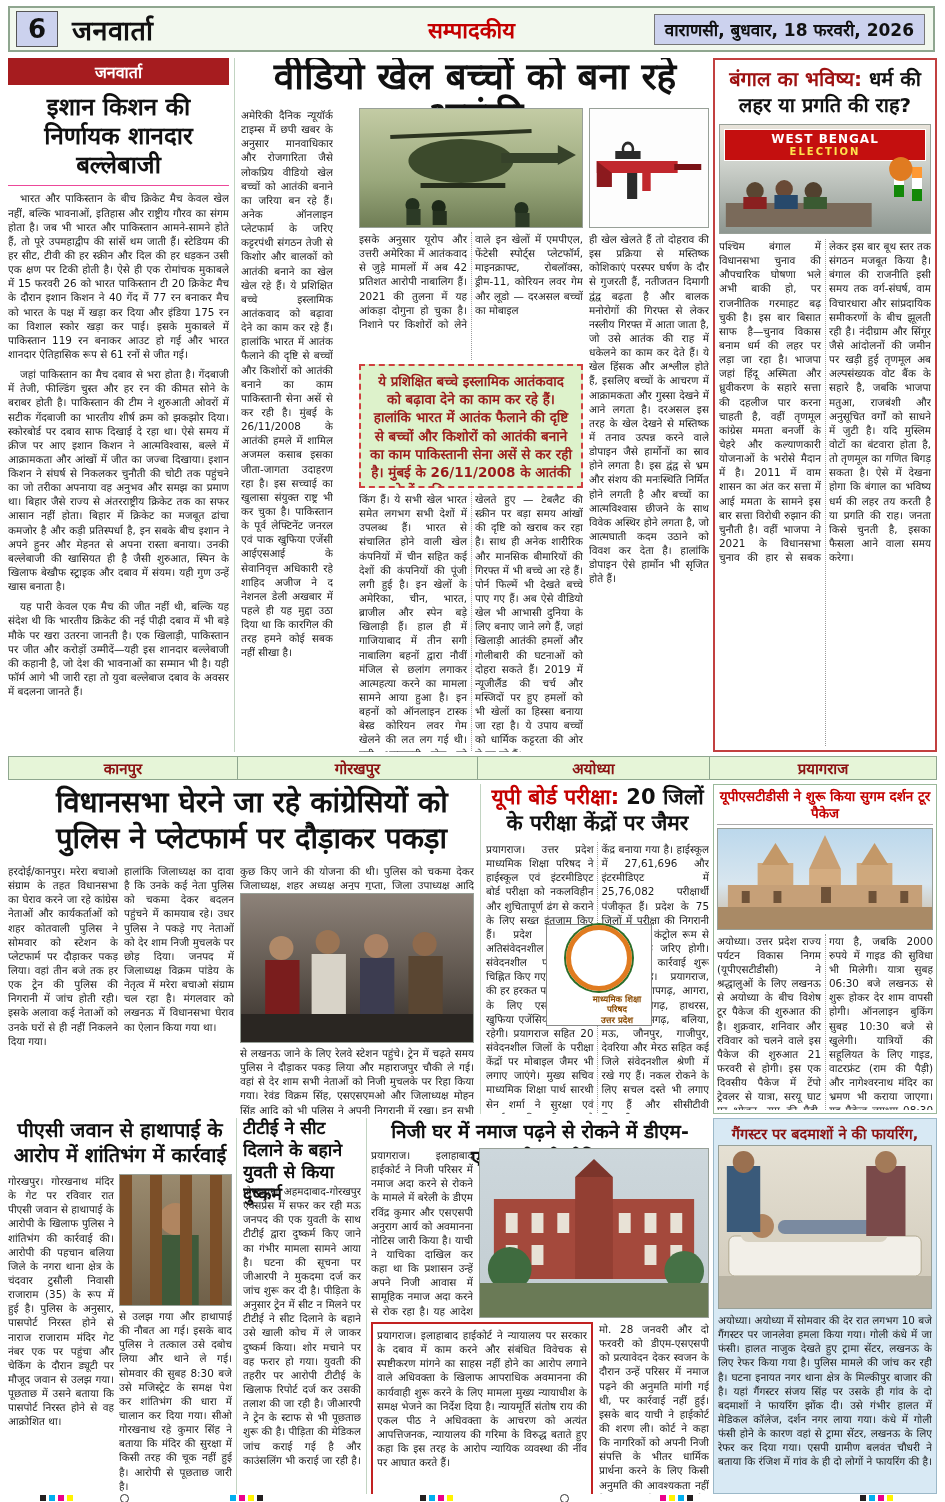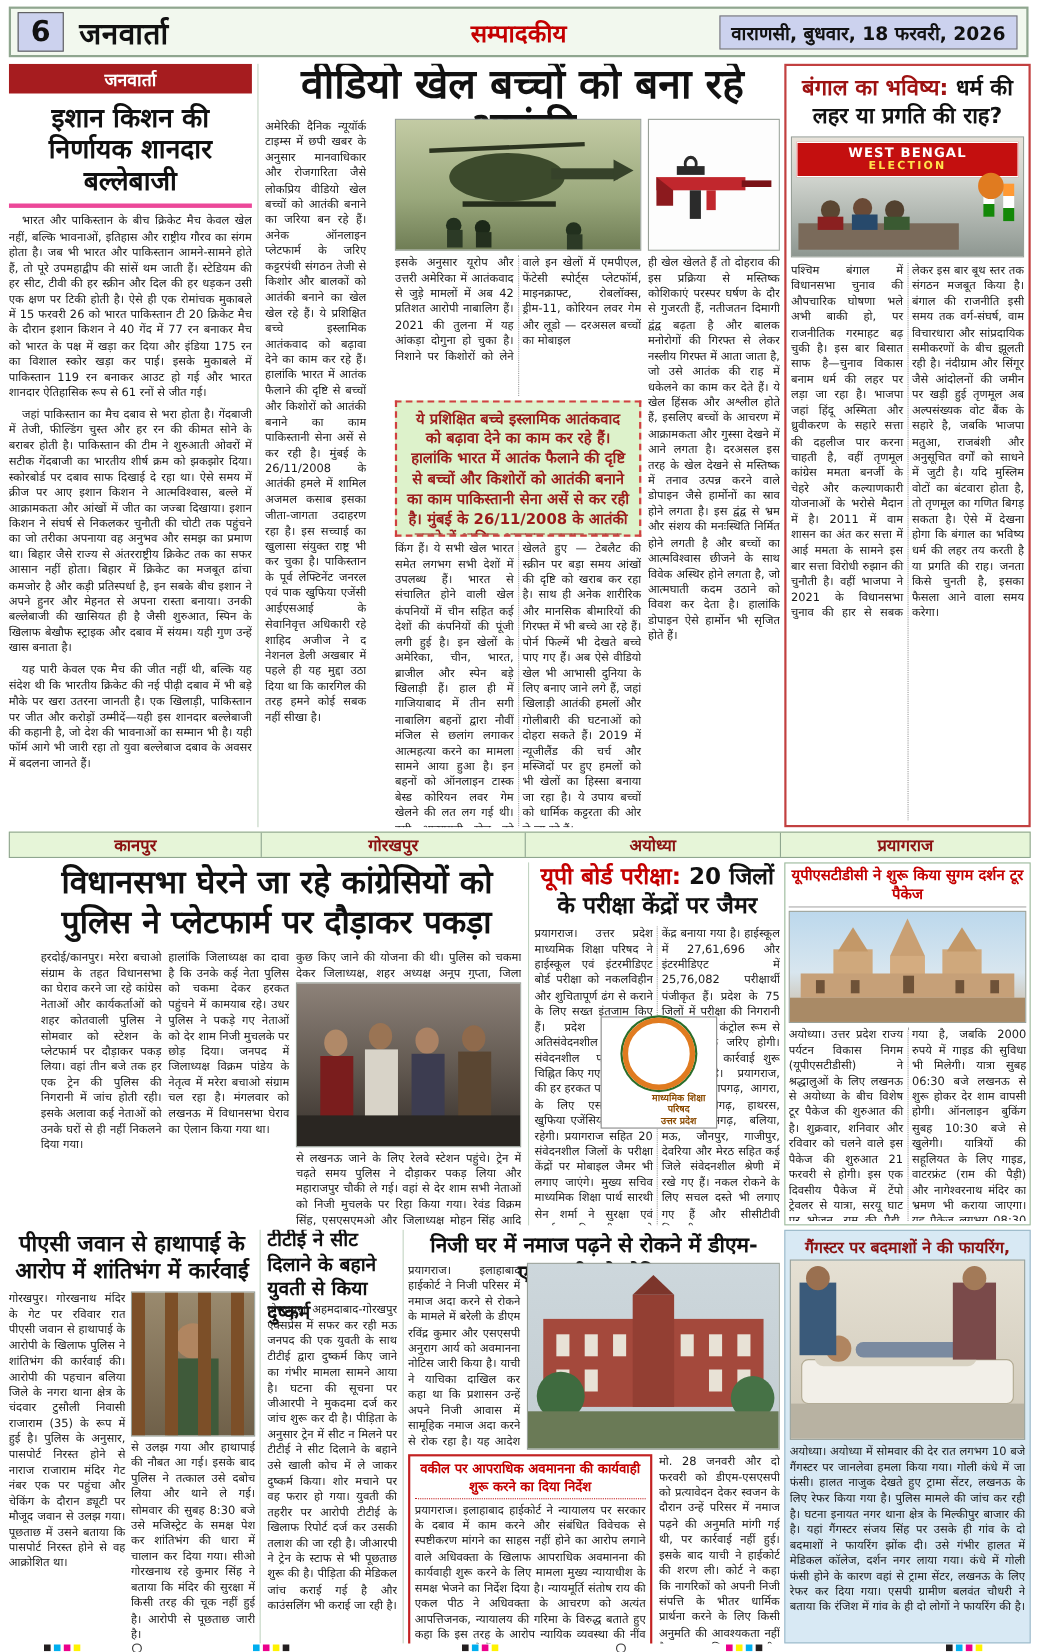--- a/index.html
+++ b/index.html
@@ -17,21 +17,21 @@
   
   .art{position:absolute;box-sizing:border-box;display:flex;flex-direction:column;overflow:hidden;}
   .bodytext{font-size:10.4px;line-height:1.36;text-align:justify;color:#1c1c1c;overflow:hidden;}
   .cols2{column-count:2;column-gap:8px;column-rule:1px dotted #9a9a9a;}
   .photo{position:relative;overflow:hidden;border:1px solid #98a098;flex:none;}
   
   .art-ishan{left:8px;top:58px;width:227px;height:694px;border-right:1px solid #c2d4c2;padding-right:5px;}
   .kicker{flex:none;height:27px;background:#a61c1f;color:#fff;font-size:16px;font-weight:bold;
           display:flex;align-items:center;justify-content:center;}
   .ishan-headline{flex:none;font-size:24px;font-weight:bold;text-align:center;line-height:1.2;
-                  padding:8px 0 6px;border-bottom:4px solid #ec4899;}
+                  padding:8px 0 6px;border-bottom:1px solid #ec4899;}
   .ishan-body{flex:1;margin-top:5px;}
   .ishan-body p{margin:0 0 6px;text-indent:12px;}
   
   .art-games{left:241px;top:58px;width:468px;height:694px;}
   .games-headline{flex:none;font-size:37px;font-weight:bold;text-align:center;line-height:1.05;height:46px;}
   .games-body{flex:1;display:flex;gap:6px;margin-top:4px;}
   .g-colA{width:92px;flex:none;}
   .g-mid{width:224px;flex:none;display:flex;flex-direction:column;gap:4px;margin-left:20px;}
   .g-heli{height:118px;}
   .g-mid-upper{height:128px;}
@@ -48,21 +48,21 @@
   .wb-photo{height:108px;margin-bottom:5px;}
   .bengal-body{flex:1;}
   
   .cityband{position:absolute;left:8px;top:756px;width:929px;height:24px;display:flex;
             background:#e6f5d8;border:1px solid #8fa68f;box-sizing:border-box;}
   .citycell{flex:none;display:flex;align-items:center;justify-content:center;font-size:15px;
             font-weight:bold;color:#8b1111;border-right:1px solid #8fa68f;box-sizing:border-box;height:100%;}
   
   .art-congress{left:8px;top:784px;width:466px;height:330px;}
   .congress-headline{flex:none;font-size:29px;font-weight:bold;line-height:1.25;height:80px;margin-left:48px;}
-  .congress-body{flex:1;display:flex;gap:6px;margin-left:29px;}
+  .congress-body{flex:1;display:flex;gap:6px;}
   .c-col{width:110px;flex:none;}
   .c-stack{flex:1;display:flex;flex-direction:column;gap:3px;}
   .congress-photo{height:148px;}
   
   .art-board{left:480px;top:784px;width:229px;height:330px;border-left:1px solid #c2d4c2;padding-left:5px;}
   .board-headline{flex:none;text-align:center;font-size:21px;font-weight:bold;line-height:1.25;height:58px;}
   .board-accent{color:#c40000;}
   .board-body{flex:1;position:relative;}
   .board-logo{position:absolute;left:60px;top:82px;width:104px;height:100px;background:#fff;
               border:1px solid #888;z-index:2;display:flex;flex-direction:column;align-items:center;
@@ -222,21 +222,21 @@
     <div class="citycell" style="width:229px">कानपुर</div>
     <div class="citycell" style="width:240px">गोरखपुर</div>
     <div class="citycell" style="width:232px">अयोध्या</div>
     <div class="citycell" style="width:226px;border-right:none">प्रयागराज</div>
   </div>
 
   <div class="art art-congress">
     <div class="congress-headline">विधानसभा घेरने जा रहे कांग्रेसियों को पुलिस ने प्लेटफार्म पर दौड़ाकर पकड़ा</div>
     <div class="congress-body">
       <div class="c-col bodytext">हरदोई/कानपुर। मरेरा बचाओ संग्राम के तहत विधानसभा का घेराव करने जा रहे कांग्रेस नेताओं और कार्यकर्ताओं को शहर कोतवाली पुलिस ने सोमवार को स्टेशन के प्लेटफार्म पर दौड़ाकर पकड़ लिया। वहां तीन बजे तक हर एक ट्रेन की पुलिस की निगरानी में जांच होती रही। इसके अलावा कई नेताओं को उनके घरों से ही नहीं निकलने दिया गया।</div>
-      <div class="c-col bodytext">हालांकि जिलाध्यक्ष का दावा है कि उनके कई नेता पुलिस को चकमा देकर हरकत पहुंचने में कामयाब रहे। उधर पुलिस ने पकड़े गए नेताओं को देर शाम निजी मुचलके पर छोड़ दिया। जनपद में जिलाध्यक्ष विक्रम पांडेय के नेतृत्व में मरेरा बचाओ संग्राम चल रहा है। मंगलवार को लखनऊ में विधानसभा घेराव का ऐलान किया गया था।</div>
+      <div class="c-col bodytext">हालांकि जिलाध्यक्ष का दावा है कि उनके कई नेता पुलिस को चकमा देकर बदलन पहुंचने में कामयाब रहे। उधर पुलिस ने पकड़े गए नेताओं को देर शाम निजी मुचलके पर छोड़ दिया। जनपद में जिलाध्यक्ष विक्रम पांडेय के नेतृत्व में मरेरा बचाओ संग्राम चल रहा है। मंगलवार को लखनऊ में विधानसभा घेराव का ऐलान किया गया था।</div>
       <div class="c-stack">
         <div class="bodytext" style="height:26px">कुछ किए जाने की योजना की थी। पुलिस को चकमा देकर जिलाध्यक्ष, शहर अध्यक्ष अनूप गुप्ता, जिला उपाध्यक्ष आदि नेता</div>
         <div class="photo congress-photo fill-crowd">
           <svg width="100%" height="100%" viewBox="0 0 230 148" preserveAspectRatio="none">
             <circle cx="40" cy="54" r="12" fill="#b08968"></circle>
             <circle cx="86" cy="48" r="12" fill="#9a7454"></circle>
             <circle cx="134" cy="52" r="12" fill="#ab8264"></circle>
             <circle cx="182" cy="50" r="12" fill="#8f6a4c"></circle>
             <rect x="24" y="66" width="34" height="56" fill="#7a1d1d"></rect>
             <rect x="70" y="60" width="34" height="62" fill="#d8d3c8"></rect>
@@ -332,21 +332,20 @@
           <rect x="166" y="96" width="12" height="20" fill="#e8e2d6"></rect>
           <rect x="192" y="96" width="12" height="20" fill="#e8e2d6"></rect>
           <circle cx="30" cy="120" r="22" fill="#3f6b3f"></circle>
           <circle cx="206" cy="122" r="20" fill="#467246"></circle>
           <rect x="0" y="134" width="230" height="34" fill="#6a7a56"></rect>
         </svg>
       </div>
     </div>
     <div class="namaz-row2">
       <div class="vakil-box">
-        <div class="vakil-head">वकील पर आपराधिक अवमानना की कार्यवाही शुरू करने का दिया निर्देश</div>
         <div class="bodytext" style="flex:1">प्रयागराज। इलाहाबाद हाईकोर्ट ने न्यायालय पर सरकार के दबाव में काम करने और संबंधित विवेचक से स्पष्टीकरण मांगने का साहस नहीं होने का आरोप लगाने वाले अधिवक्ता के खिलाफ आपराधिक अवमानना की कार्यवाही शुरू करने के लिए मामला मुख्य न्यायाधीश के समक्ष भेजने का निर्देश दिया है। न्यायमूर्ति संतोष राय की एकल पीठ ने अधिवक्ता के आचरण को अत्यंत आपत्तिजनक, न्यायालय की गरिमा के विरुद्ध बताते हुए कहा कि इस तरह के आरोप न्यायिक व्यवस्था की नींव पर आघात करते हैं।</div>
       </div>
       <div class="n-col3 bodytext">
         <span>मो. 28 जनवरी और दो फरवरी को डीएम-एसएसपी को प्रत्यावेदन देकर स्वजन के दौरान उन्हें परिसर में नमाज पढ़ने की अनुमति मांगी गई थी, पर कार्रवाई नहीं हुई। इसके बाद याची ने हाईकोर्ट की शरण ली। कोर्ट ने कहा कि नागरिकों को</span>
         <span>अपनी निजी संपत्ति के भीतर धार्मिक प्रार्थना करने के लिए किसी अनुमति की आवश्यकता नहीं है। यह अधिकार भारतीय संविधान के तहत संरक्षित मौलिक अधिकार है। कोर्ट ने मामले की अगली सुनवाई तक दोनों अधिकारियों से जवाब मांगा है। साथ ही स्पष्ट किया कि शांतिपूर्ण व्यक्तिगत इबादत में हस्तक्षेप संविधान की भावना के खिलाफ है।</span>
       </div>
     </div>
   </div>
 
   <div class="art art-gangster">

